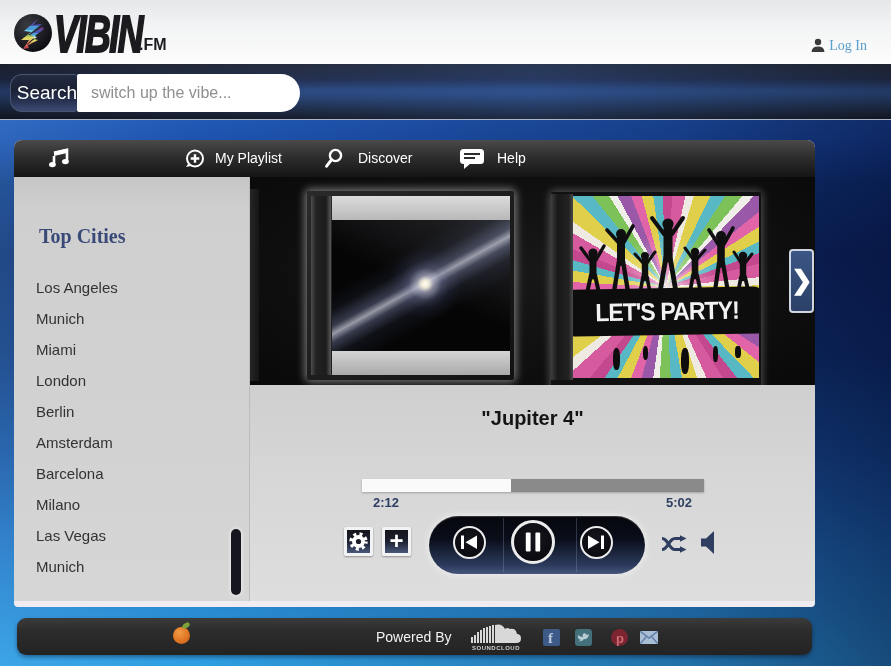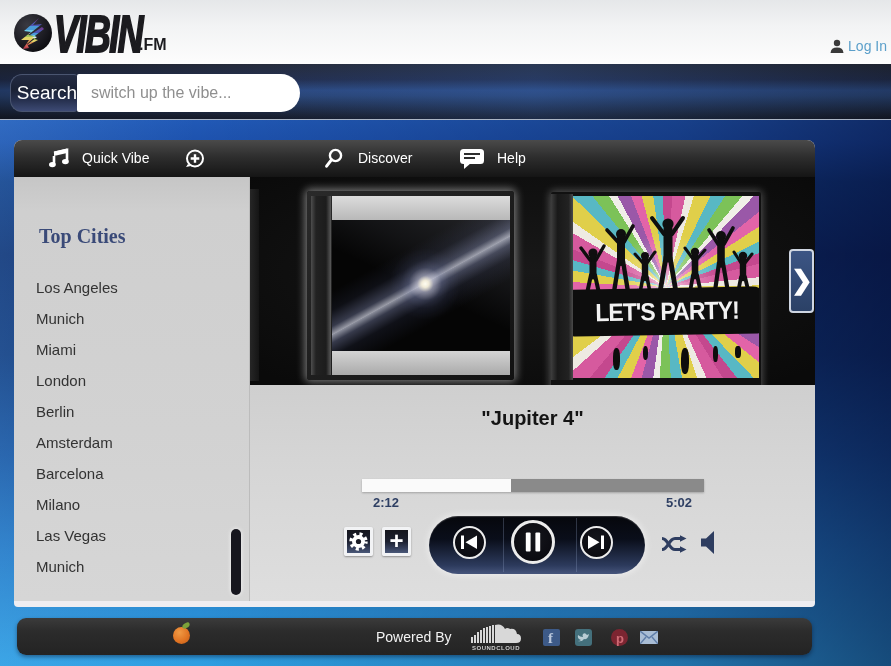--- a/index.html
+++ b/index.html
@@ -12,21 +12,21 @@
 }
 
 .header { position:absolute; left:0; top:0; width:891px; height:64px;
   background:linear-gradient(180deg, #e5e7e9 0%, #f2f3f4 40%, #fdfdfd 100%); }
 .logo-circle { position:absolute; left:14px; top:14px; width:38px; height:38px; border-radius:50%;
   background:radial-gradient(circle at 35% 30%, #3a3a42 0%, #17171d 60%, #000 100%); overflow:hidden; }
 .logo-text { position:absolute; left:54px; top:5px; font-size:51px; font-weight:bold; font-style:italic;
   color:#1b1b1f; letter-spacing:-2px; transform:scaleX(0.70); transform-origin:left top;
   -webkit-text-stroke:2px #1b1b1f; }
 .logo-fm { position:absolute; left:139px; top:36px; font-size:16px; font-weight:bold; color:#1b1b1f; letter-spacing:0px; }
-.login { position:absolute; right:4px; top:38px; font-size:14px; color:#5b9fca; }
+.login { position:absolute; right:24px; top:38px; font-size:14px; color:#5b9fca;font-family:Liberation Serif, serif; }
 .login .person { display:inline-block; vertical-align:-3px; margin-right:4px; }
 
 .searchbar { position:absolute; left:0; top:64px; width:891px; height:56px;
   background:linear-gradient(180deg, #262c3c 0%, #232f4f 28%, #2c4a82 48%, #2a4678 58%, #1b2336 92%, #161c2c 100%);
   border-bottom:1px solid #aab4c4; }
 .searchbar::after { content:""; position:absolute; left:0; top:0; width:100%; height:100%;
   background:linear-gradient(90deg, rgba(0,0,0,0.25) 0%, rgba(0,0,0,0) 30%, rgba(60,110,190,0.18) 60%, rgba(0,0,0,0.22) 100%); }
 .search-btn { position:absolute; left:10px; top:74px; width:67px; height:38px; z-index:5;
   background:linear-gradient(180deg, #232b42 0%, #1a2134 40%, #26304e 70%, #3d4a74 100%);
   border-radius:12px 3px 3px 12px; border:1px solid #4a5570; border-right:none;
@@ -179,26 +179,26 @@
 <div class="search-input">switch up the vibe...</div>
 
 <div class="content">
   <div class="navbar">
     <svg class="nav-ico" style="left:34px" width="22" height="37" viewBox="0 0 22 37">
       <path d="M6 13 L19 10 L19 21 M6 16 L6 24" stroke="#fff" stroke-width="2.6" fill="none"></path>
       <ellipse cx="4.4" cy="24.6" rx="3.4" ry="2.6" fill="#fff"></ellipse>
       <ellipse cx="17.4" cy="21.6" rx="3.4" ry="2.6" fill="#fff"></ellipse>
       <path d="M6 11.5 L19 8.5 L19 13 L6 16 Z" fill="#fff"></path>
     </svg>
-    <div class="nav-item" style="left:68px">Quick Vibe</div>
     <svg class="nav-ico" style="left:171px" width="20" height="37" viewBox="0 0 20 37">
       <circle cx="10" cy="18.5" r="8" fill="none" stroke="#fff" stroke-width="2"></circle>
       <path d="M10 14.2 L10 22.8 M5.7 18.5 L14.3 18.5" stroke="#fff" stroke-width="2.4"></path>
       <path d="M3 24 L1 27 L6 26 Z" fill="#fff"></path>
     </svg>
+    <div class="nav-item" style="left:201px">My Playlist</div>
     <svg class="nav-ico" style="left:310px" width="20" height="37" viewBox="0 0 20 37">
       <circle cx="11.5" cy="15.5" r="5.6" fill="none" stroke="#fff" stroke-width="2.4"></circle>
       <path d="M7.4 19.8 L2.6 26.2" stroke="#fff" stroke-width="3" stroke-linecap="round"></path>
     </svg>
     <div class="nav-item" style="left:344px">Discover</div>
     <svg class="nav-ico" style="left:445px" width="26" height="37" viewBox="0 0 26 37">
       <rect x="1" y="9" width="24" height="15" rx="3.5" fill="#fff"></rect>
       <path d="M5 23 L5 29 L12 23 Z" fill="#fff"></path>
       <path d="M5 14 L21 14 M5 18 L16 18" stroke="#2e2e2e" stroke-width="2"></path>
     </svg>

